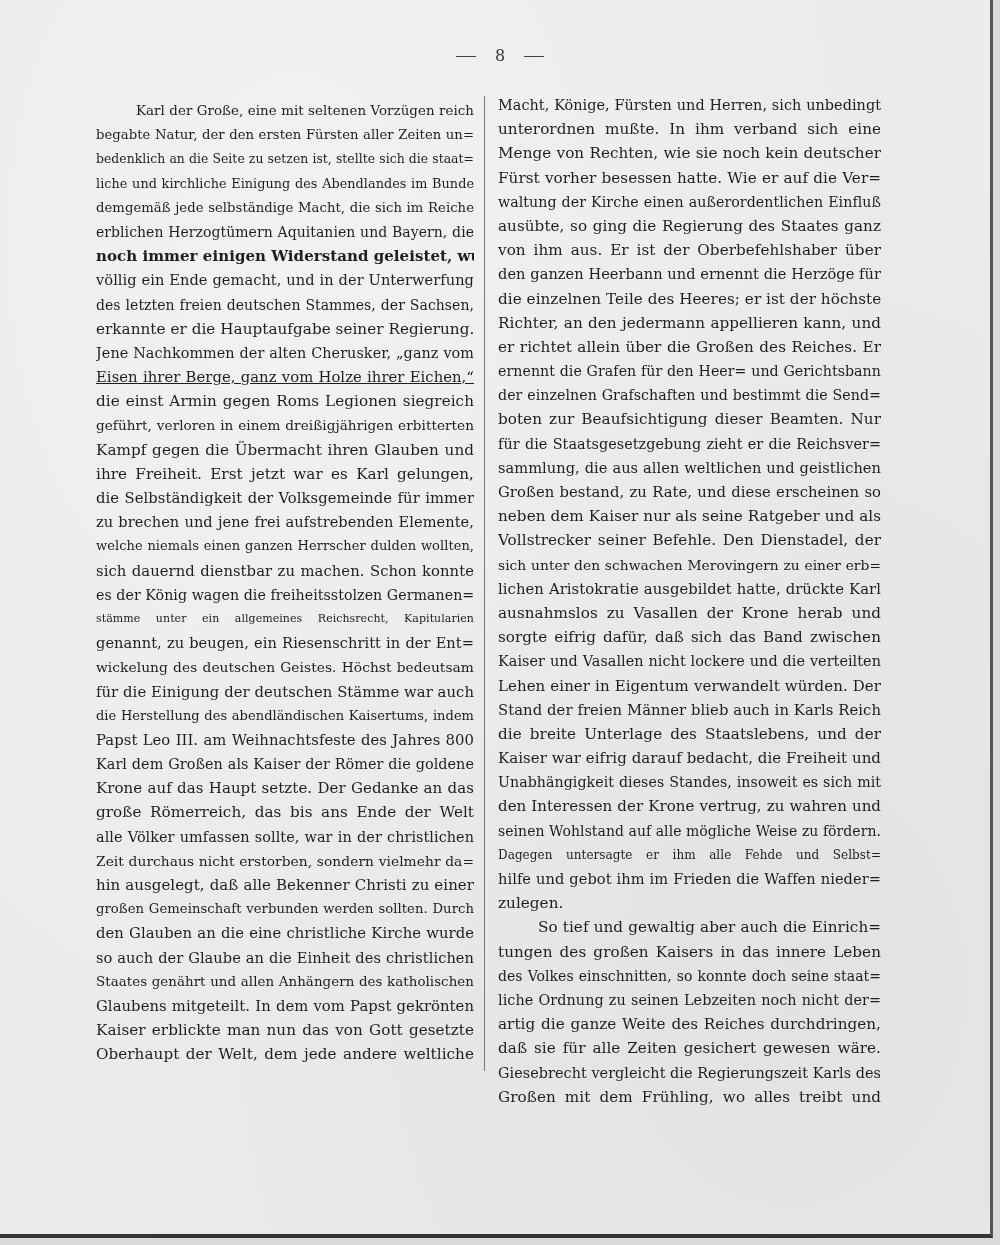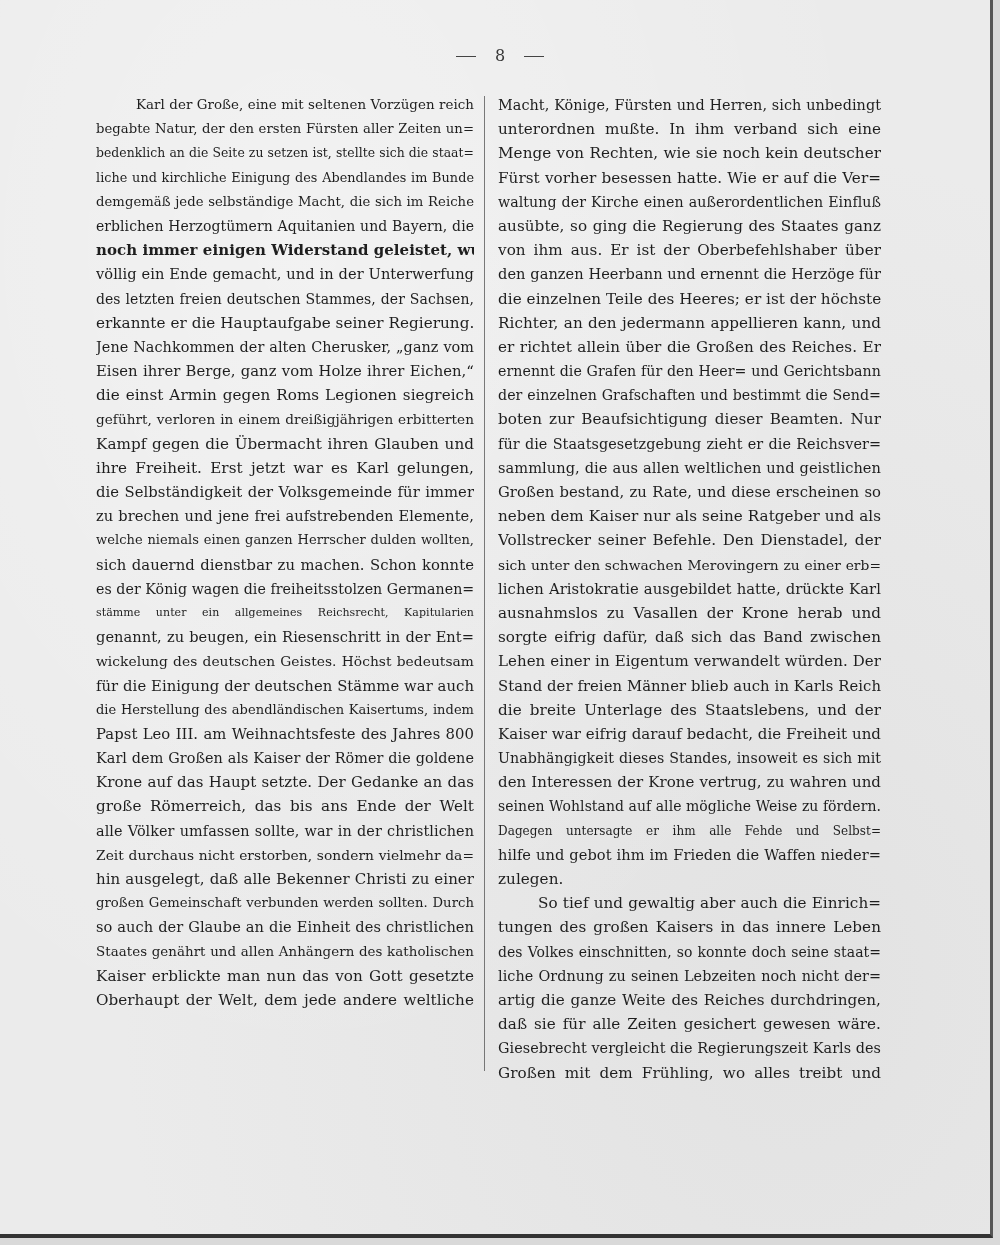--- a/index.html
+++ b/index.html
@@ -51,20 +51,21 @@
       top: 93px;
       font-family: "DejaVu Serif", serif;
       font-size: 15.2px;
       line-height: 24.2px;
       color: #1e1e1e;
       letter-spacing: 0.05px;
     }
     .column.left {
       left: 96px;
       width: 378px;
+      margin-top: 6px;
     }
     .column.right {
       left: 498px;
       width: 383px;
     }
     .line {
       display: block;
       white-space: nowrap;
       text-align: justify;
       text-align-last: justify;
@@ -103,21 +104,21 @@
       <span class="line" style="font-size: 13.2px;">begabte Natur, der den ersten Fürsten aller Zeiten un=</span>
       <span class="line" style="font-size: 12.4px;">bedenklich an die Seite zu setzen ist, stellte sich die staat=</span>
       <span class="line" style="font-size: 12.8px;">liche und kirchliche Einigung des Abendlandes im Bunde</span>
       <span class="line" style="font-size: 13.2px;">demgemäß jede selbständige Macht, die sich im Reiche</span>
       <span class="line" style="font-size: 14px;">erblichen Herzogtümern Aquitanien und Bayern, die</span>
       <span class="line" style="font-size: 15px; font-weight: bold;">noch immer einigen Widerstand geleistet, wurde</span>
       <span class="line" style="font-size: 14.6px;">völlig ein Ende gemacht, und in der Unterwerfung</span>
       <span class="line" style="font-size: 14px;">des letzten freien deutschen Stammes, der Sachsen,</span>
       <span class="line">erkannte er die Hauptaufgabe seiner Regierung.</span>
       <span class="line" style="font-size: 14.4px;">Jene Nachkommen der alten Cherusker, „ganz vom</span>
-      <span class="line" style="font-size: 14.8px;">Eisen ihrer Berge, ganz vom Holze ihrer Eichen,“</span>
+      <span class="line" style="font-size: 14.8px; text-decoration: underline;">Eisen ihrer Berge, ganz vom Holze ihrer Eichen,“</span>
       <span class="line">die einst Armin gegen Roms Legionen siegreich</span>
       <span class="line" style="font-size: 13.6px;">geführt, verloren in einem dreißigjährigen erbitterten</span>
       <span class="line">Kampf gegen die Übermacht ihren Glauben und</span>
       <span class="line">ihre Freiheit. Erst jetzt war es Karl gelungen,</span>
       <span class="line" style="font-size: 14.8px;">die Selbständigkeit der Volksgemeinde für immer</span>
       <span class="line" style="font-size: 14.6px;">zu brechen und jene frei aufstrebenden Elemente,</span>
       <span class="line" style="font-size: 13px;">welche niemals einen ganzen Herrscher dulden wollten,</span>
       <span class="line" style="font-size: 14.8px;">sich dauernd dienstbar zu machen. Schon konnte</span>
       <span class="line" style="font-size: 14.2px;">es der König wagen die freiheitsstolzen Germanen=</span>
       <span class="line" style="font-size: 11px;">stämme unter ein allgemeines Reichsrecht, Kapitularien</span>
@@ -126,22 +127,24 @@
       <span class="line" style="font-size: 14.8px;">für die Einigung der deutschen Stämme war auch</span>
       <span class="line" style="font-size: 13px;">die Herstellung des abendländischen Kaisertums, indem</span>
       <span class="line" style="font-size: 14.8px;">Papst Leo III. am Weihnachtsfeste des Jahres 800</span>
       <span class="line" style="font-size: 14.4px;">Karl dem Großen als Kaiser der Römer die goldene</span>
       <span class="line" style="font-size: 15px;">Krone auf das Haupt setzte. Der Gedanke an das</span>
       <span class="line">große Römerreich, das bis ans Ende der Welt</span>
       <span class="line" style="font-size: 14.4px;">alle Völker umfassen sollte, war in der christlichen</span>
       <span class="line" style="font-size: 13.8px;">Zeit durchaus nicht erstorben, sondern vielmehr da=</span>
       <span class="line" style="font-size: 15px;">hin ausgelegt, daß alle Bekenner Christi zu einer</span>
       <span class="line" style="font-size: 13.2px;">großen Gemeinschaft verbunden werden sollten. Durch</span>
+      <span class="line" style="font-size: 14.8px;">den Glauben an die eine christliche Kirche wurde</span>
       <span class="line" style="font-size: 14.6px;">so auch der Glaube an die Einheit des christlichen</span>
       <span class="line" style="font-size: 13.4px;">Staates genährt und allen Anhängern des katholischen</span>
+      <span class="line" style="font-size: 14.8px;">Glaubens mitgeteilt. In dem vom Papst gekrönten</span>
       <span class="line">Kaiser erblickte man nun das von Gott gesetzte</span>
       <span class="line">Oberhaupt der Welt, dem jede andere weltliche</span>
     </div>
 
   <div class="column-rule"></div>
 
   <div class="column right" id="col-right">
       <span class="line" style="font-size: 14.4px;">Macht, Könige, Fürsten und Herren, sich unbedingt</span>
       <span class="line">unterordnen mußte. In ihm verband sich eine</span>
       <span class="line">Menge von Rechten, wie sie noch kein deutscher</span>
@@ -158,20 +161,21 @@
       <span class="line">boten zur Beaufsichtigung dieser Beamten. Nur</span>
       <span class="line" style="font-size: 14.4px;">für die Staatsgesetzgebung zieht er die Reichsver=</span>
       <span class="line" style="font-size: 14.6px;">sammlung, die aus allen weltlichen und geistlichen</span>
       <span class="line" style="font-size: 14.8px;">Großen bestand, zu Rate, und diese erscheinen so</span>
       <span class="line">neben dem Kaiser nur als seine Ratgeber und als</span>
       <span class="line">Vollstrecker seiner Befehle. Den Dienstadel, der</span>
       <span class="line" style="font-size: 13.8px;">sich unter den schwachen Merovingern zu einer erb=</span>
       <span class="line" style="font-size: 14.8px;">lichen Aristokratie ausgebildet hatte, drückte Karl</span>
       <span class="line">ausnahmslos zu Vasallen der Krone herab und</span>
       <span class="line">sorgte eifrig dafür, daß sich das Band zwischen</span>
+      <span class="line" style="font-size: 14.4px;">Kaiser und Vasallen nicht lockere und die verteilten</span>
       <span class="line" style="font-size: 15px;">Lehen einer in Eigentum verwandelt würden. Der</span>
       <span class="line" style="font-size: 14.8px;">Stand der freien Männer blieb auch in Karls Reich</span>
       <span class="line">die breite Unterlage des Staatslebens, und der</span>
       <span class="line" style="font-size: 15px;">Kaiser war eifrig darauf bedacht, die Freiheit und</span>
       <span class="line" style="font-size: 14.2px;">Unabhängigkeit dieses Standes, insoweit es sich mit</span>
       <span class="line" style="font-size: 15px;">den Interessen der Krone vertrug, zu wahren und</span>
       <span class="line" style="font-size: 14px;">seinen Wohlstand auf alle mögliche Weise zu fördern.</span>
       <span class="line" style="font-size: 12px;">Dagegen untersagte er ihm alle Fehde und Selbst=</span>
       <span class="line" style="font-size: 14.6px;">hilfe und gebot ihm im Frieden die Waffen nieder=</span>
       <span class="line last">zulegen.</span>

